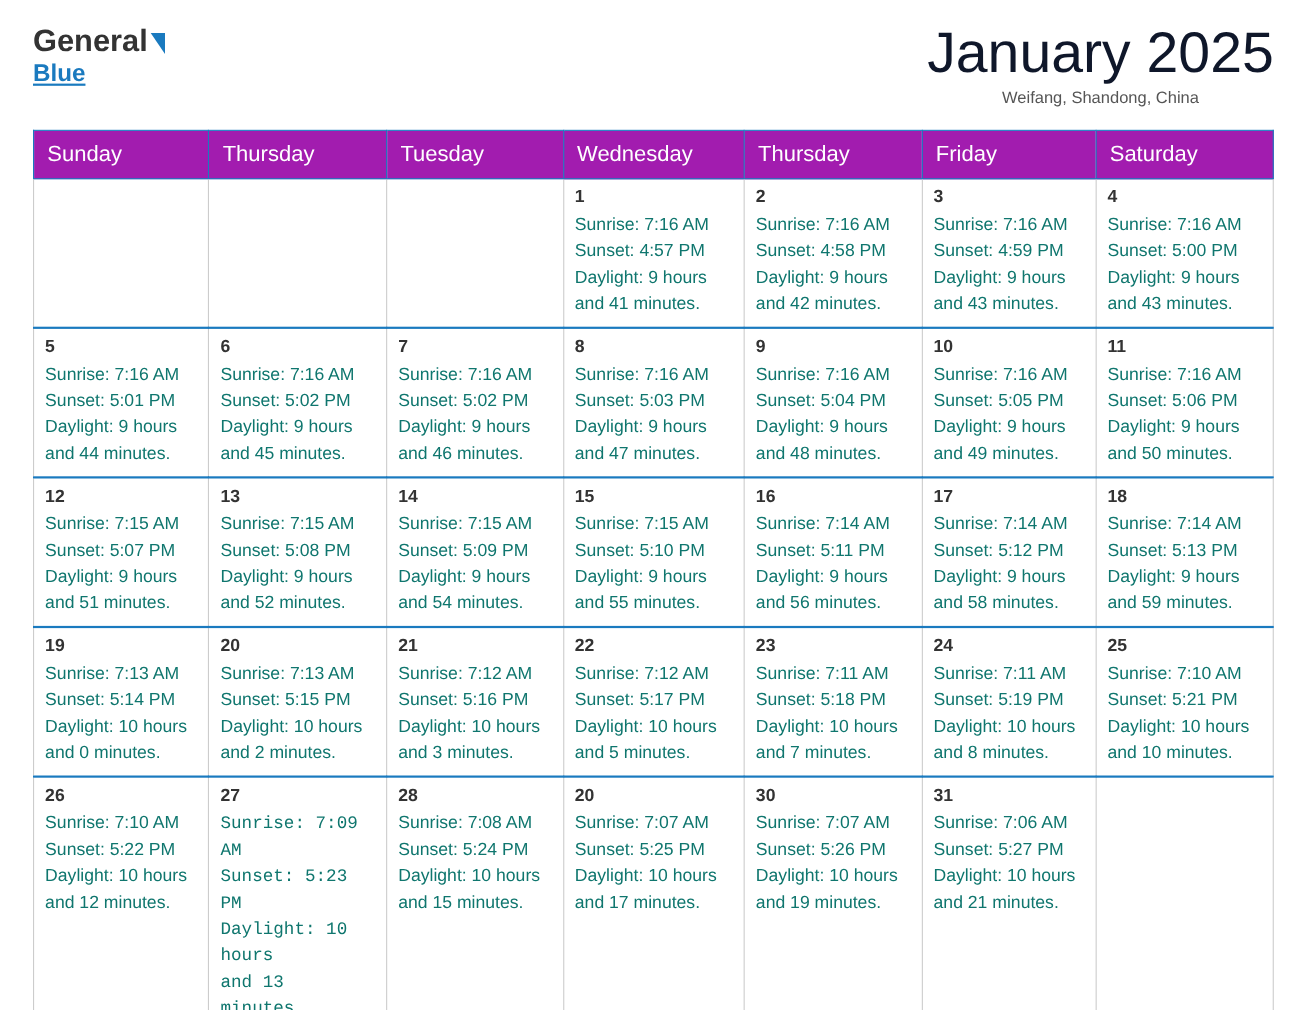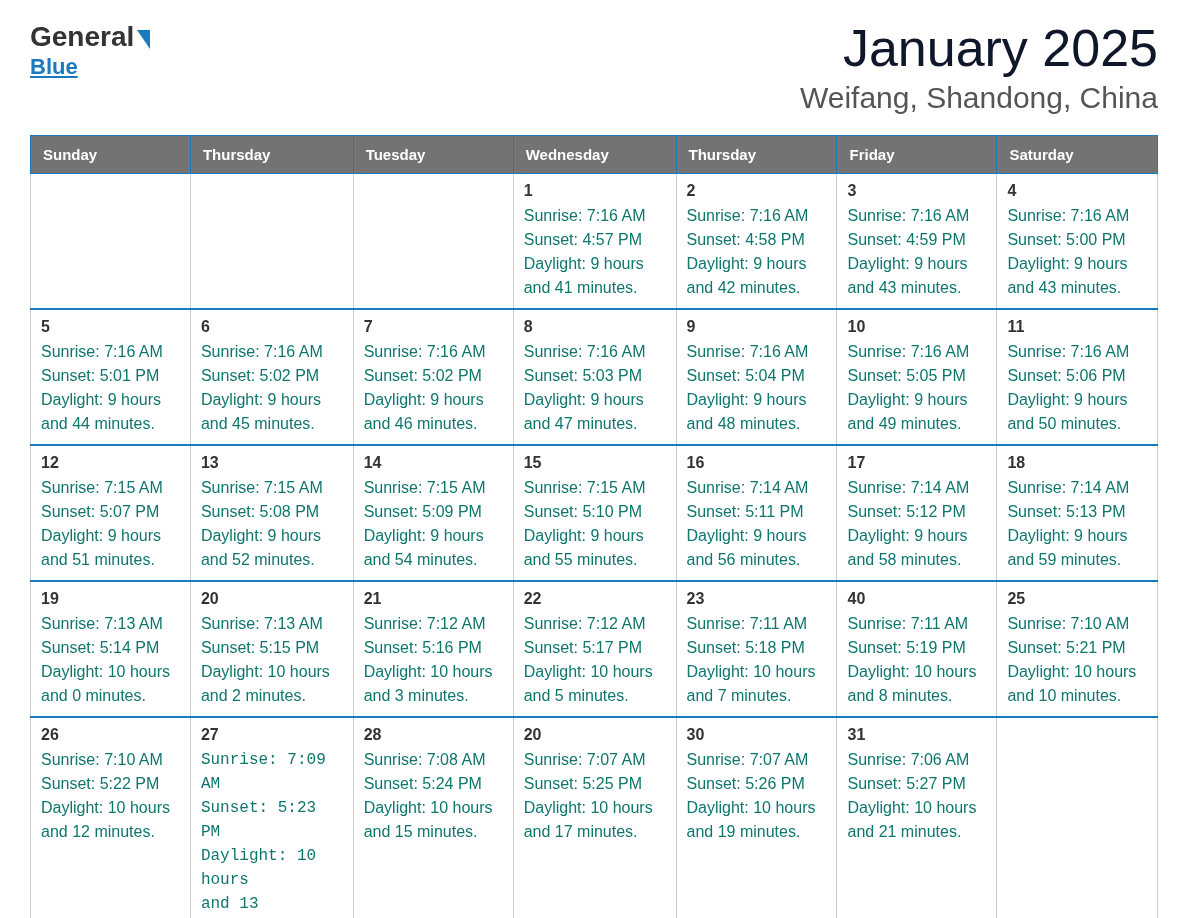--- a/index.html
+++ b/index.html
@@ -25,33 +25,34 @@
     .title-block {
       text-align: right;
     }
     .calendar-title {
       font-size: 52px;
       font-weight: normal;
       color: #0f172a;
       line-height: 1.1;
     }
     .calendar-subtitle {
-      font-size: 30px;
+      font-size: 15px;
       color: #555;
       margin-top: 4px;
+      text-align: center;
     }
     table {
       width: 100%;
       border-collapse: collapse;
     }
     thead tr th {
-      background-color: #737373;
+      background-color: #a21caf;
       color: #fff;
-      font-size: 15px;
-      font-weight: bold;
+      font-size: 20px;
+      font-weight: normal;
       padding: 10px 12px;
       text-align: left;
       border: 1px solid #1a7abf;
     }
     tbody tr td {
       vertical-align: top;
       border: 1px solid #ccc;
       padding: 8px 10px;
       width: 170px;
       min-height: 90px;
@@ -274,21 +275,21 @@
 and 5 minutes.</div>
         </td>
         <td>
           <span class="day-number">23</span>
           <div class="day-info" style="white-space: pre-line;">Sunrise: 7:11 AM
 Sunset: 5:18 PM
 Daylight: 10 hours
 and 7 minutes.</div>
         </td>
         <td>
-          <span class="day-number">40</span>
+          <span class="day-number">24</span>
           <div class="day-info" style="white-space: pre-line;">Sunrise: 7:11 AM
 Sunset: 5:19 PM
 Daylight: 10 hours
 and 8 minutes.</div>
         </td>
         <td>
           <span class="day-number">25</span>
           <div class="day-info" style="white-space: pre-line;">Sunrise: 7:10 AM
 Sunset: 5:21 PM
 Daylight: 10 hours

